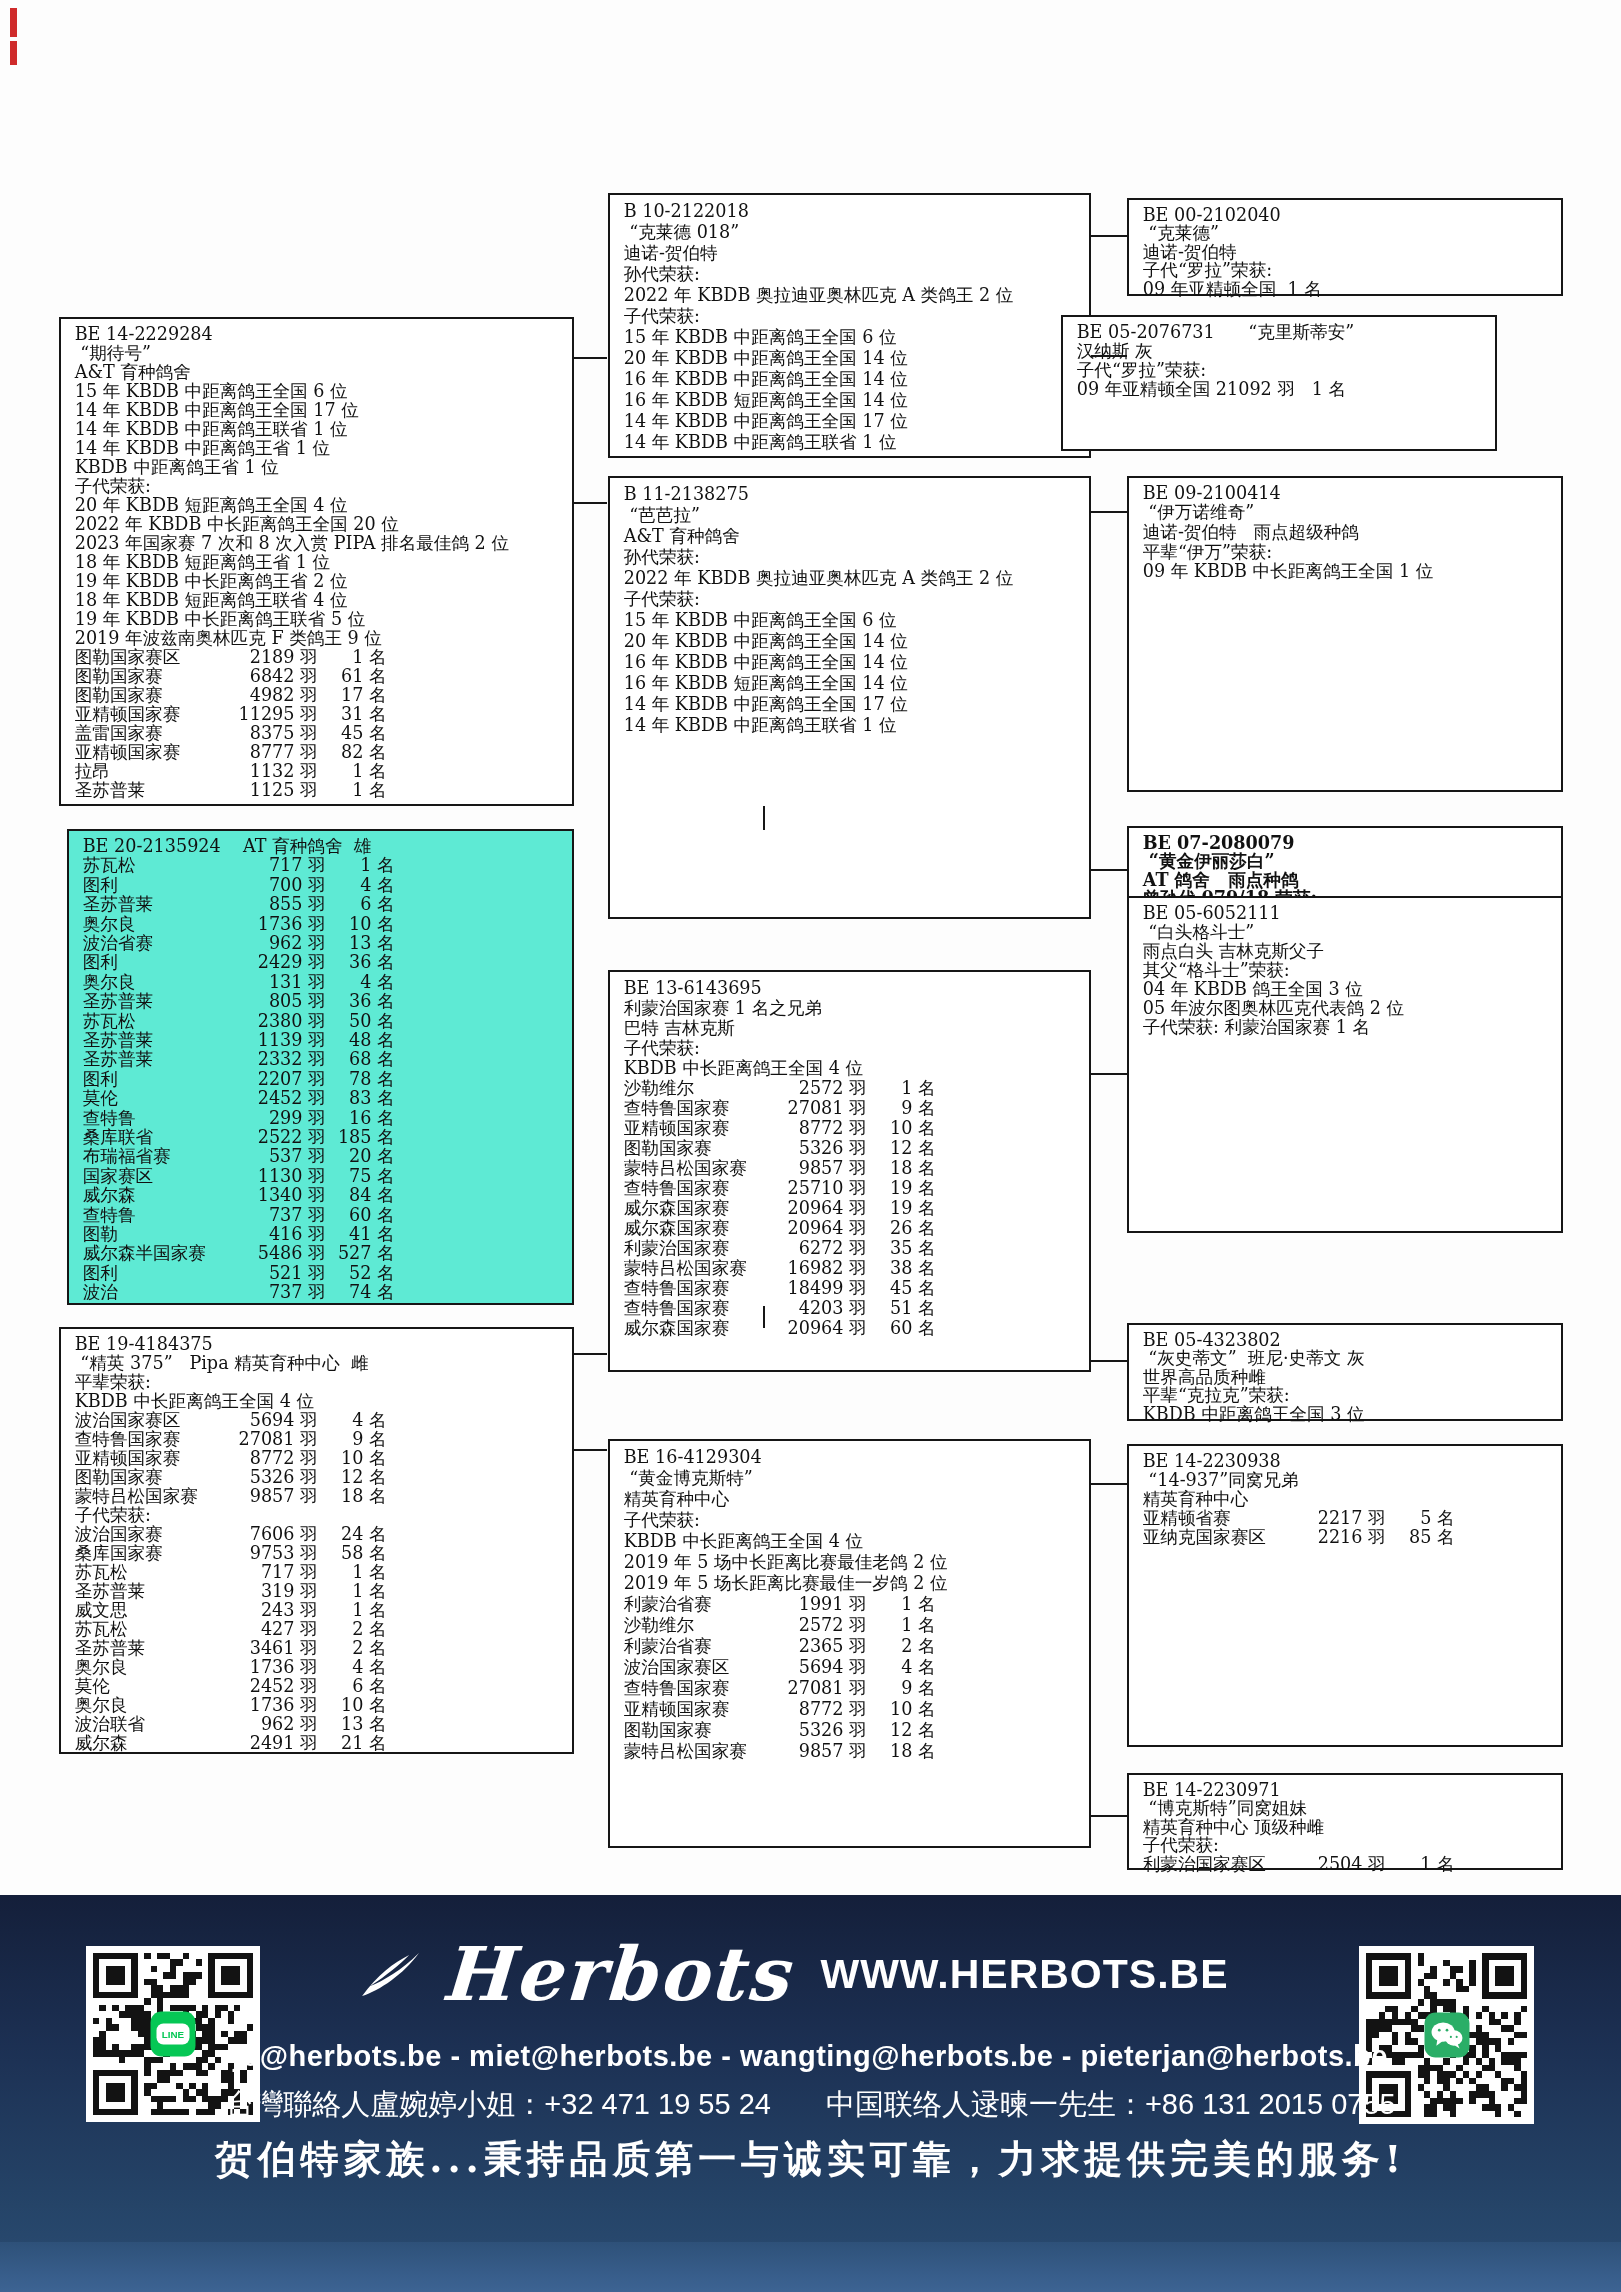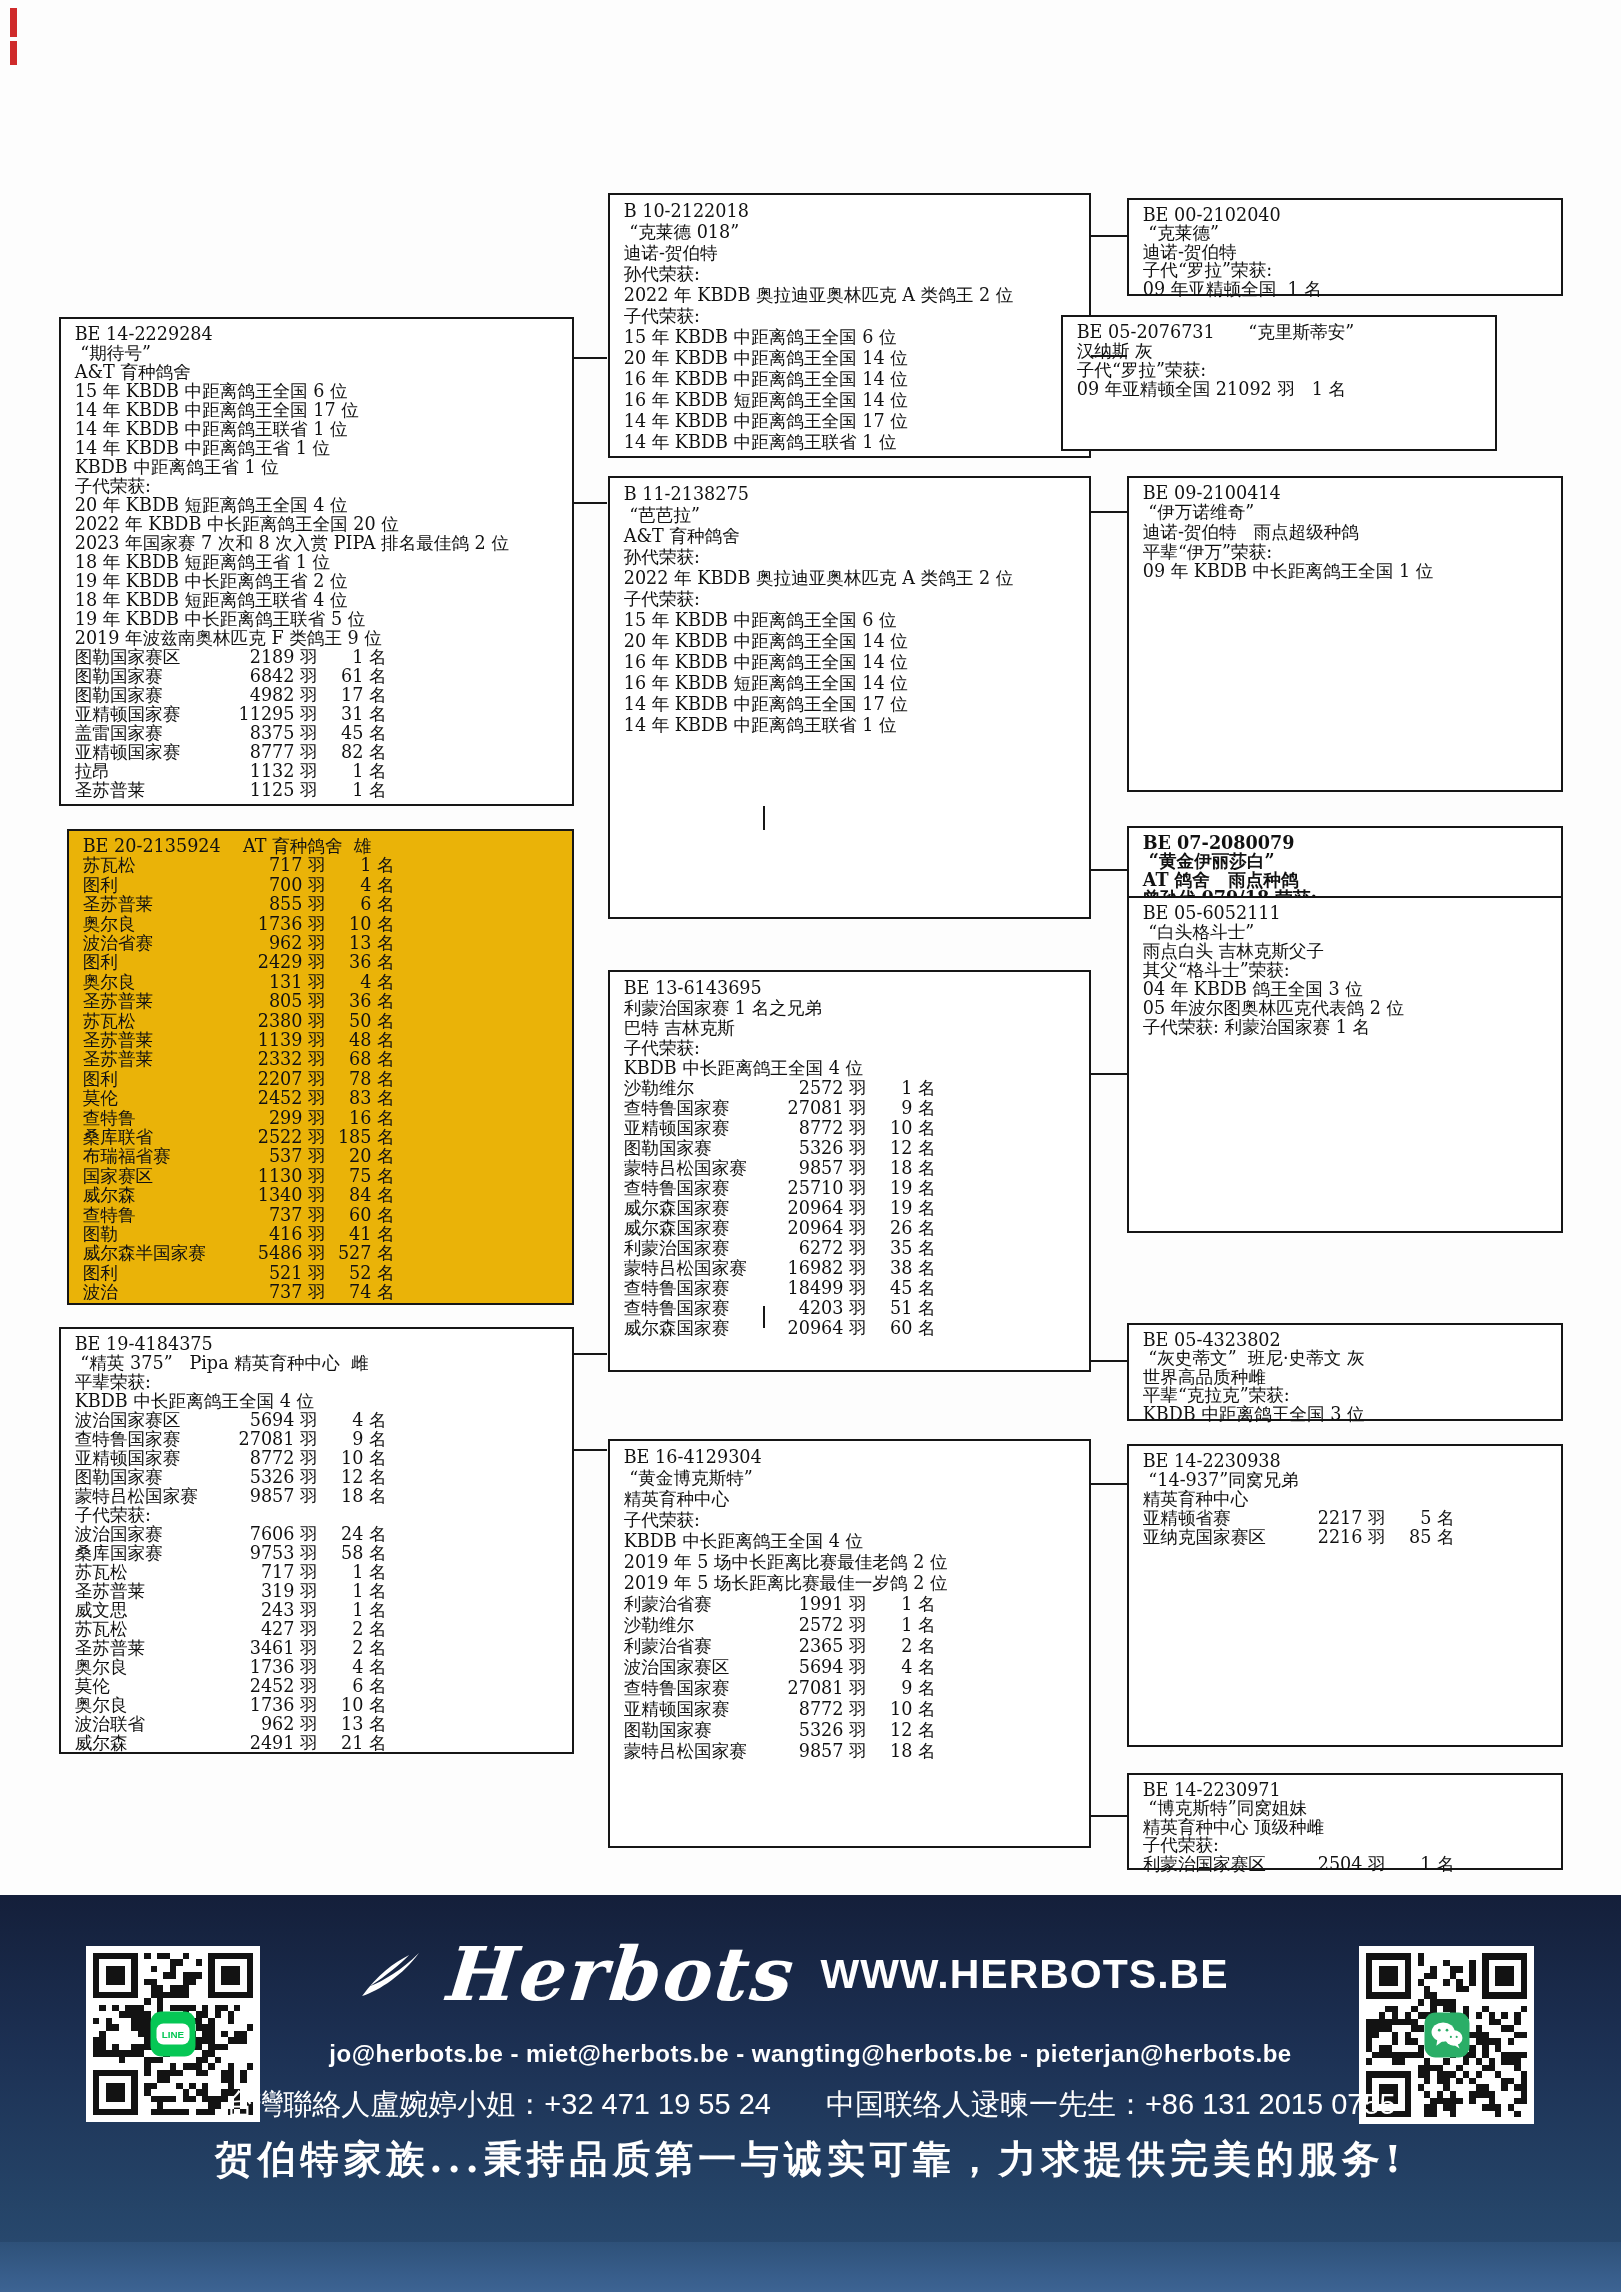--- a/index.html
+++ b/index.html
@@ -2,21 +2,21 @@
 <html><head>
 <meta charset="utf-8">
 <style>
   html,body{margin:0;padding:0;background:#e8e8e8;}
   .page{position:relative;width:1621px;height:2293px;background:#fdfdfd;overflow:hidden;
         font-family:"DejaVu Serif","Liberation Serif",serif;color:#111;}
   .redmark{position:absolute;background:#cf2b2b;}
   
   .pbox{position:absolute;border:2px solid #161616;background:#fff;box-sizing:border-box;
         padding:5.9px 5.9px 0 13.7px;font-size:17.6px;}
-  .pbox.main{background:#eab308;border-width:2.9px;}
+  .pbox.main{background:#5eead4;border-width:2.9px;}
   .line{line-height:var(--lh,19.6px);white-space:pre-wrap;}
   .line.res{display:grid;grid-template-columns:149px 94px 69px;white-space:pre;}
   .line.res .birds,.line.res .place{text-align:right;}
   .cline{position:absolute;background:#161616;}
   
   .footer{position:absolute;left:0;top:1895px;width:1621px;height:398px;
           background:linear-gradient(180deg,#141f3a 0%,#1c3053 38%,#254468 78%,#2b4d74 100%);
           color:#fff;font-family:"Liberation Sans","DejaVu Sans",sans-serif;}
   .footer .strip{position:absolute;left:0;top:347px;width:100%;height:51px;
           background:linear-gradient(180deg,#2e5179,#3d6494);}
@@ -29,21 +29,21 @@
            align-items:center;justify-content:center;font-size:9.8px;font-weight:bold;color:#06c755;
            font-family:"Liberation Sans",sans-serif;}
   .qr-icon.wechat{background:#2aae67;}
   .logo-row{position:absolute;left:245px;top:35px;width:1098px;height:88px;display:flex;
             align-items:center;justify-content:center;gap:25.5px;}
   .brand-script{font-family:"DejaVu Serif","Liberation Serif",serif;font-style:italic;font-weight:bold;
             font-size:74px;letter-spacing:2px;transform:skewX(-6deg);line-height:1;}
   .brand-cn{font-family:"DejaVu Serif","Liberation Serif",serif;font-size:49px;letter-spacing:9.8px;line-height:1;}
   .brand-www{font-size:41px;font-weight:bold;letter-spacing:1px;line-height:1;}
   .emails{position:absolute;left:0;top:145px;width:1621px;text-align:center;
-          font-size:24px;font-weight:bold;letter-spacing:0.5px;}
+          font-size:29px;font-weight:bold;letter-spacing:0.5px;}
   .contacts{position:absolute;left:0;top:190px;width:1621px;display:flex;justify-content:center;gap:55px;
           font-size:29px;}
   .slogan{position:absolute;left:0;top:239px;width:1621px;text-align:center;
           font-family:"DejaVu Serif","Liberation Serif",serif;
           font-size:38px;font-weight:bold;letter-spacing:4.9px;}
   .feather{width:63px;height:51px;}
 </style>
 </head>
 <body>
 

